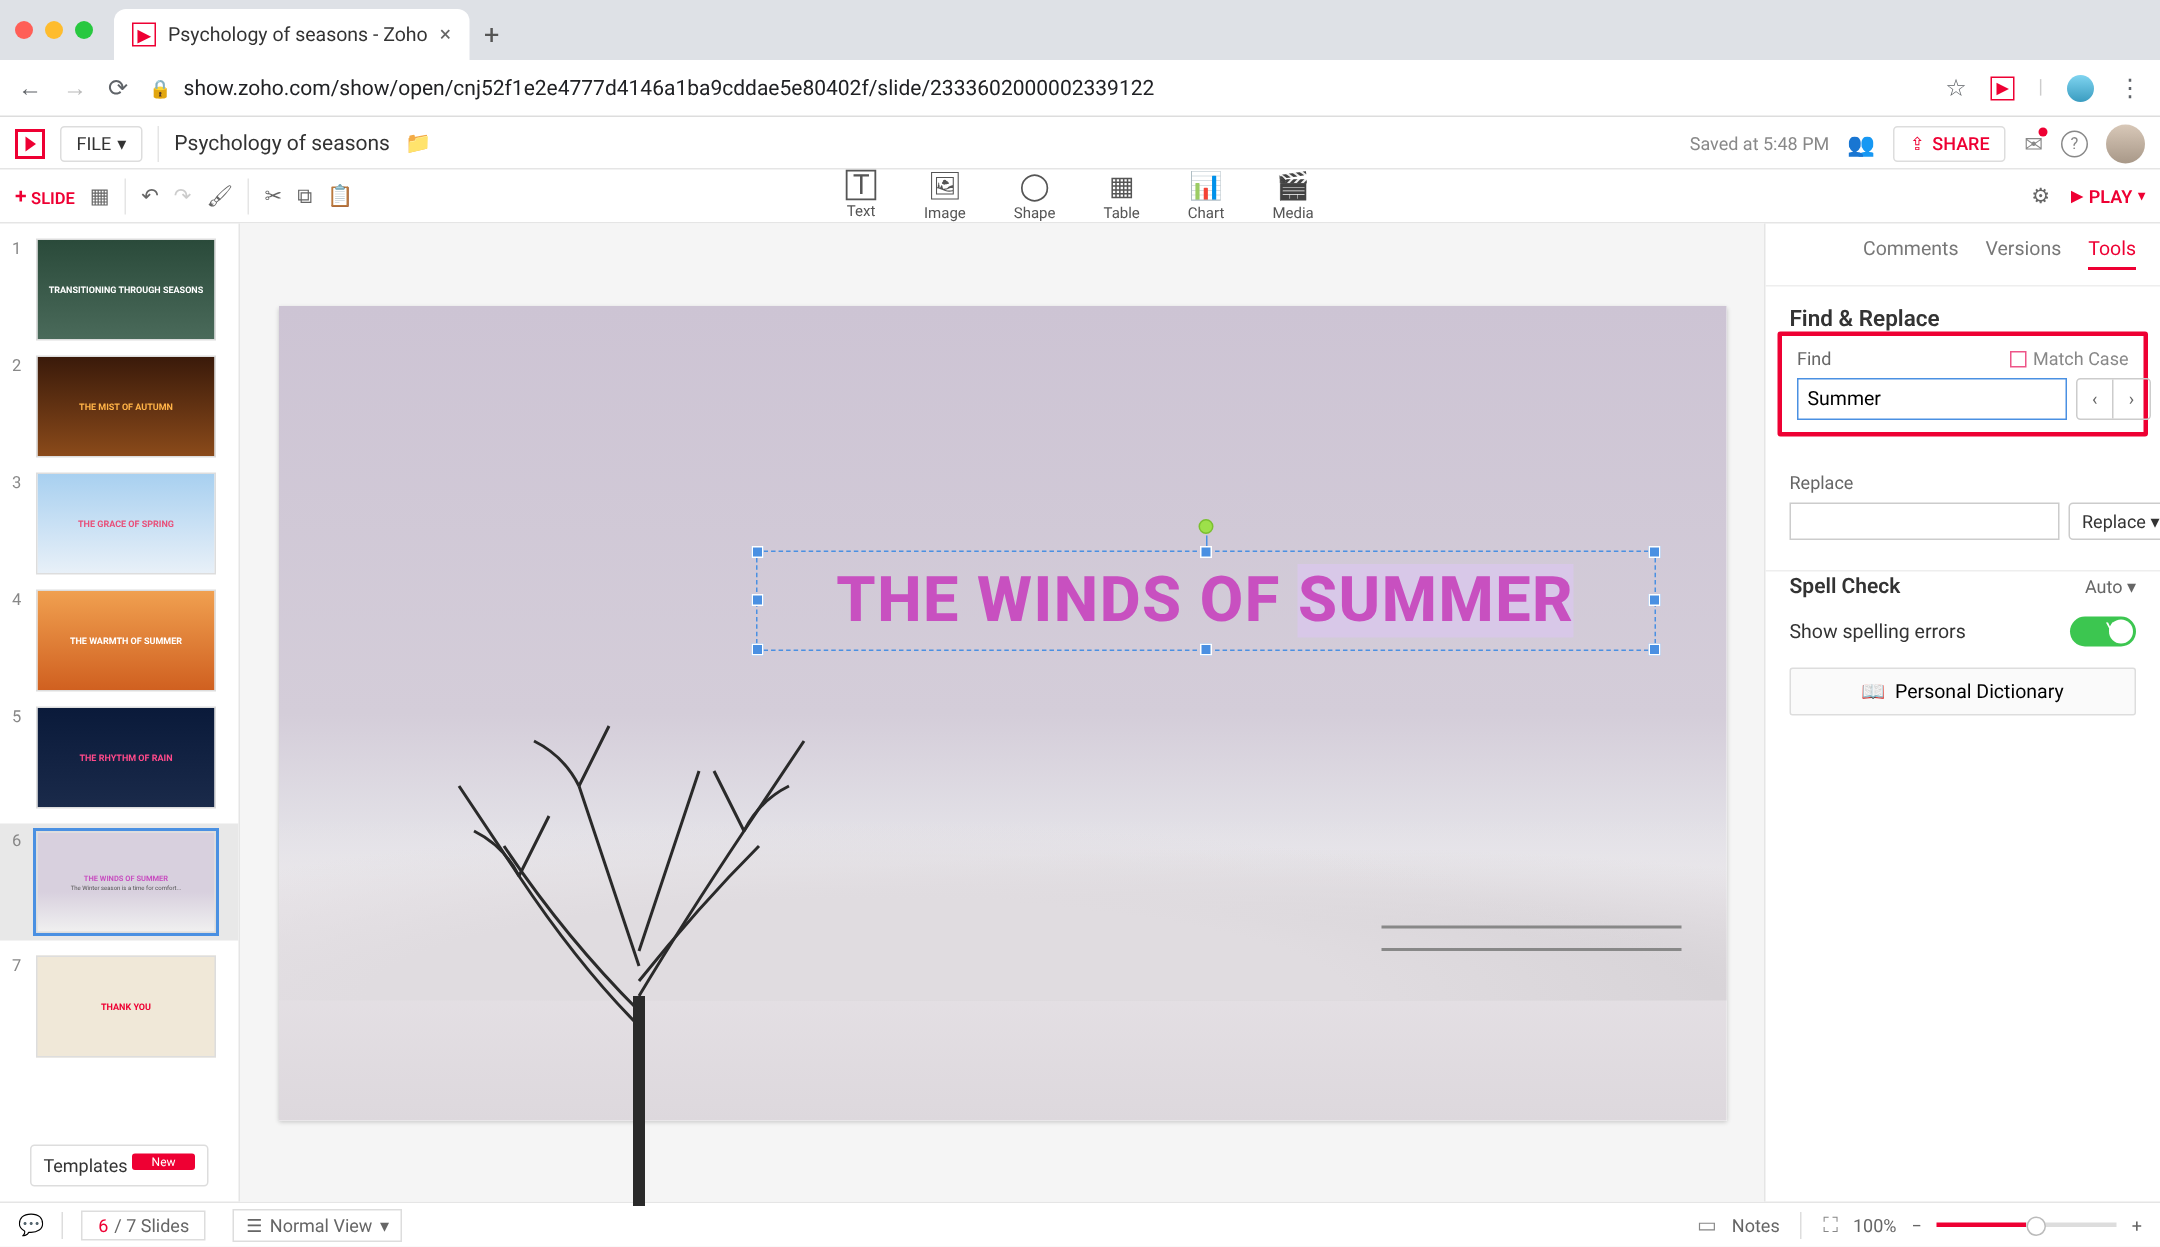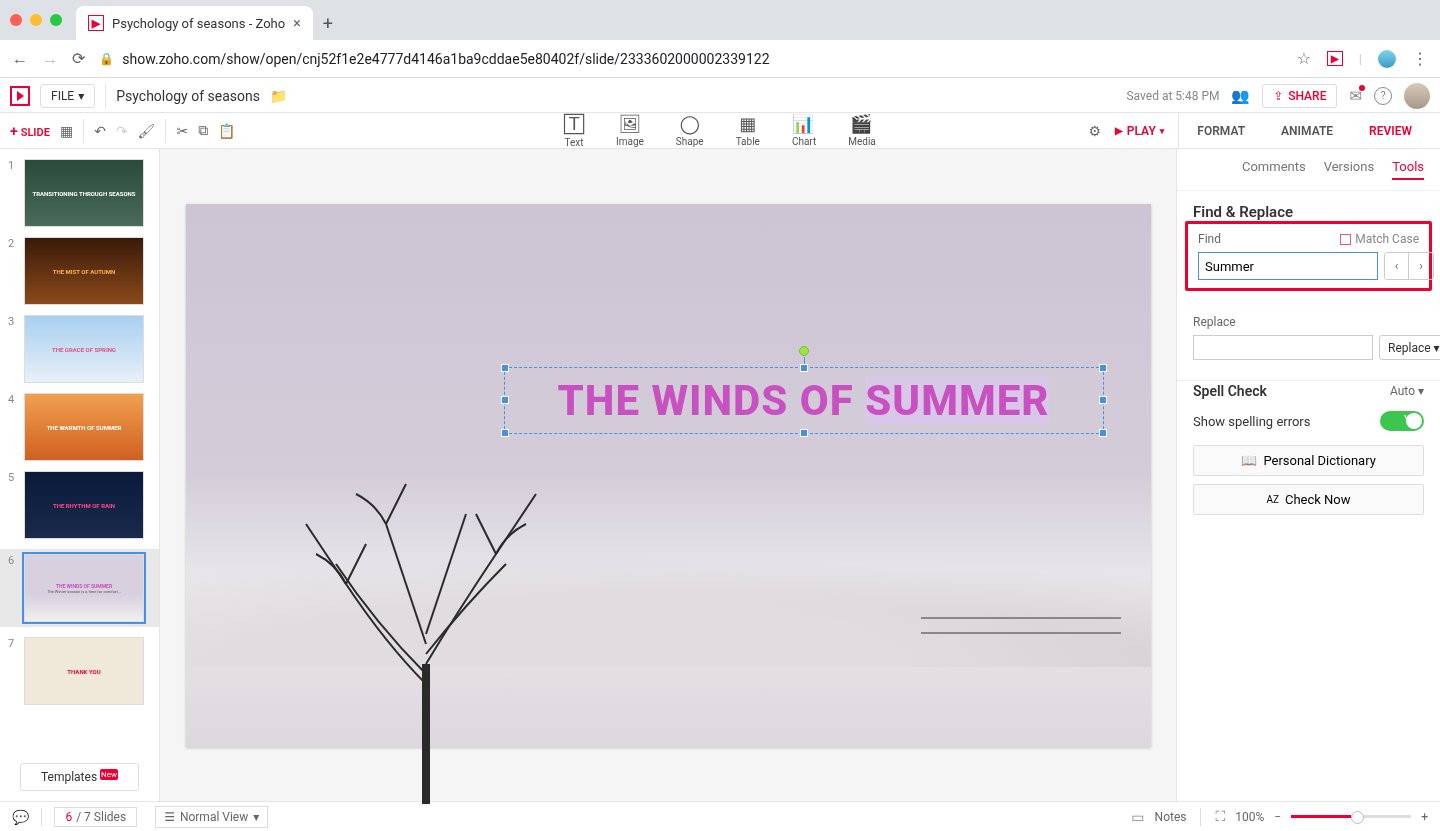--- a/index.html
+++ b/index.html
@@ -72,21 +72,21 @@
 .thumb.t3 .tt{color:#e8507a;}
 .thumb.t4{background:linear-gradient(#f0a050,#d06020);}
 .thumb.t5{background:linear-gradient(#0a1a3a,#1a2a4a);}
 .thumb.t5 .tt{color:#ff4a8a;}
 .thumb.t6{background:linear-gradient(#d8d0de 60%,#f0f0f0);}
 .thumb.t6 .tt{color:#c850c0; font-size:5px;}
 .thumb.t6 .ts{color:#555;}
 .thumb.t7{background:#f0e8d8;}
 .thumb.t7 .tt{color:#e03;}
 .templates-btn { position:absolute; bottom:10px; left:20px; right:20px; border:1px solid #ddd; padding:6px; text-align:center; font-size:12px; border-radius:3px; background:#fff;}
-.templates-btn .new-badge{background:#e03;color:#fff;font-size:8px;padding:1px 1px;border-radius:2px;margin-left:3px;vertical-align:top;text-align:center;}
+.templates-btn .new-badge{background:#e03;color:#fff;font-size:8px;padding:1px 13px;border-radius:2px;margin-left:3px;vertical-align:top;text-align:center;}
 
 
 .canvas-area { flex:1; background:#f5f5f5; display:flex; align-items:center; justify-content:center; position:relative;}
 .slide-canvas { width:965px; height:543px; background:linear-gradient(to bottom,#cdc4d4 0%,#d4cdd9 50%,#e8e8ec 70%,#f5f5f5 100%); position:relative; box-shadow:0 1px 3px rgba(0,0,0,0.2);}
 .tree { position:absolute; left:100px; top:260px; width:280px; height:340px;}
 .tree svg { width:100%; height:100%;}
 .snow-ground { position:absolute; bottom:0; left:0; right:0; height:200px; background:linear-gradient(to bottom, transparent, #e8e4e8 30%, #ddd8dd);}
 .snow-ground::before{content:"";position:absolute;top:0;left:0;right:0;height:120px;background:radial-gradient(ellipse at 40% 100%,#e0dce0 40%,transparent 70%),radial-gradient(ellipse at 70% 100%,#d8d4d8 30%,transparent 60%);}
 .fence { position:absolute; bottom:90px; right:30px; width:200px; height:40px;}
 .fence::before{content:"";position:absolute;top:0;width:100%;height:2px;background:#888;}
@@ -241,25 +241,20 @@
         <span class="tb-tool-icon">🎬</span>
         <span>Media</span>
       </div>
   </div>
   <div class="tb-right">
     <span class="tb-icon">⚙</span>
     <span class="play-btn">
         <span>PLAY</span> 
         <span style="font-size:9px;">▾</span>
       </span>
-    <div class="mode-tabs">
-      <div class="mode-tab">FORMAT</div>
-      <div class="mode-tab">ANIMATE</div>
-      <div class="mode-tab active">REVIEW</div>
-    </div>
   </div>
 </div>
 
 <div class="main-layout">
 
   <div class="slide-panel">
     <div class="thumb-row">
         <span class="thumb-num">1</span>
         <div class="thumb t1">
           <div class="tt">TRANSITIONING THROUGH SEASONS</div>
@@ -388,24 +383,20 @@
       <div class="toggle-row">
         <span>Show spelling errors</span>
         <div class="toggle">
             <span class="toggle-label">Yes</span>
           </div>
       </div>
       <button class="panel-btn">
           <span>📖</span>
           <span>Personal Dictionary</span>
         </button>
-      <button class="panel-btn">
-          <span style="font-size:10px;">AZ</span>
-          <span>Check Now</span>
-        </button>
     </div>
   </div>
 </div>
 
 <div class="status-bar">
   <div class="sb-left">
     <span class="sb-icon">💬</span>
     <div class="sb-sep"></div>
     <div class="slide-count">
       <span class="cur">6</span>

